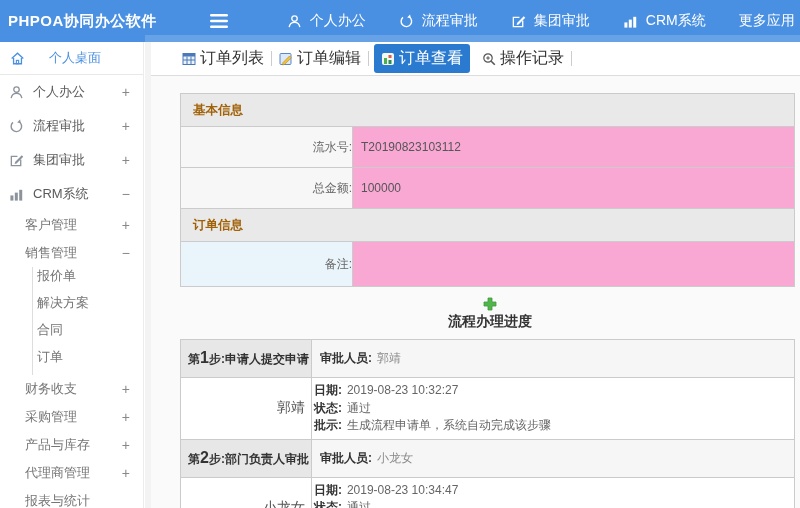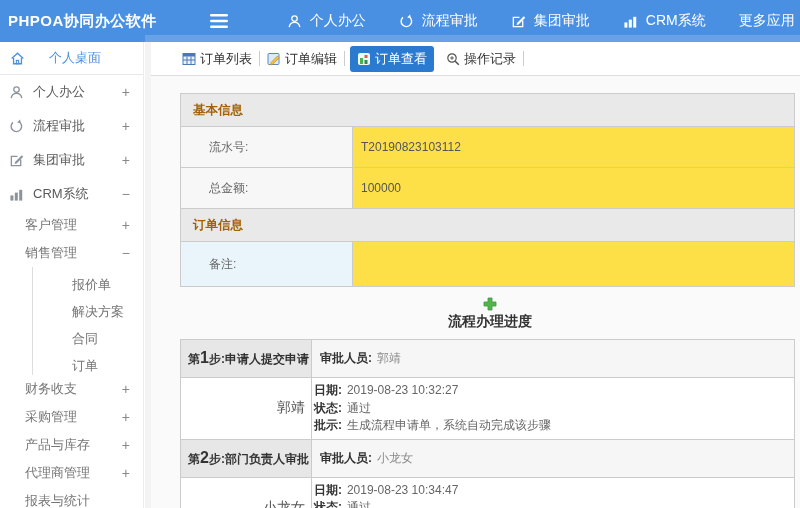--- a/index.html
+++ b/index.html
@@ -23,41 +23,41 @@
   .sidebar { position:absolute; top:42px; left:0; width:144px; height:466px;
     background:#fff; border-right:1px solid #ececec; font-size:13px; color:#5a5a5a; }
   .side-gap { position:absolute; top:42px; left:145px; width:6px; height:466px; background:#f3f3f3; }
   .side-home { height:33px; display:flex; align-items:center; gap:24px; padding-left:10px;
     color:#4a90e2; border-bottom:1px solid #e8e8e8; cursor:pointer; }
   .side-item { position:relative; height:34px; display:flex; align-items:center; gap:9px;
     padding-left:9px; cursor:pointer; }
   .side-item2 { position:relative; height:28px; display:flex; align-items:center;
     padding-left:25px; color:#757575; cursor:pointer; }
   .sub3 { margin-left:32px; border-left:1px solid #ddd; }
-  .side-item3 { height:27px; display:flex; align-items:flex-end; padding-left:4px; color:#757575; cursor:pointer;margin-left:35px; }
+  .side-item3 { height:27px; display:flex; align-items:flex-start; padding-left:4px; color:#757575; cursor:pointer; }
   .expander { position:absolute; right:13px; top:50%; transform:translateY(-50%);
     color:#888; font-size:14px; cursor:pointer; }
   .sicon { width:15px; height:15px; display:inline-flex; flex:none; }
 
   
   .main { position:absolute; top:42px; left:151px; width:649px; height:466px; background:#fafafa; }
   .tabbar { height:34px; background:#fff; border-bottom:1px solid #dcdcdc;
-    display:flex; align-items:center; padding-left:24px; font-size:13px; color:#333; }
+    display:flex; align-items:center; padding-left:24px; font-size:16px; color:#333; }
   .tab { display:flex; align-items:center; gap:4px; padding:4px 7px; cursor:pointer; white-space:nowrap; }
   .tab.active { background:#2a7ad0; color:#fff; border-radius:3px; margin:0 5px; }
   .tab-sep { width:1px; height:15px; background:#ccc; }
   .ticon { width:14px; height:14px; display:inline-flex; flex:none; }
 
   .content { padding:17px 0 0 29px; }
   table { border-collapse:collapse; width:615px; }
   td { border:1px solid #cbcbcb; }
   .sec-cell { height:33px; background:#e9e9e9; font-weight:bold; color:#a16207;
     padding-left:12px; font-size:12.5px; }
-  .lab-cell { width:172px; height:41px; background:#f7f7f7; color:#666; padding-left:28px; }
-  .val-cell { background:#fde047; color:#555; padding-left:8px; }
+  .lab-cell { width:172px; height:41px; background:#f7f7f7; color:#666; padding-left:28px;text-align:right; }
+  .val-cell { background:#f9a8d4; color:#555; padding-left:8px; }
   .remark-cell { background:#e9f4fb; height:45px; }
 
   .progress-title { display:flex; align-items:center; gap:2px; margin-top:10px;
     font-size:14px; font-weight:bold; color:#333;flex-direction:column; }
   .pticon { width:14px; height:14px; display:inline-flex; flex:none; }
 
   .step-table { margin-top:8px; }
   .step-cell { width:117px; background:#e7e7e7; font-weight:bold; color:#333;
     padding:9px 2px 9px 7px; font-size:12px; white-space:nowrap; }
   .step-num { font-size:16px; }

